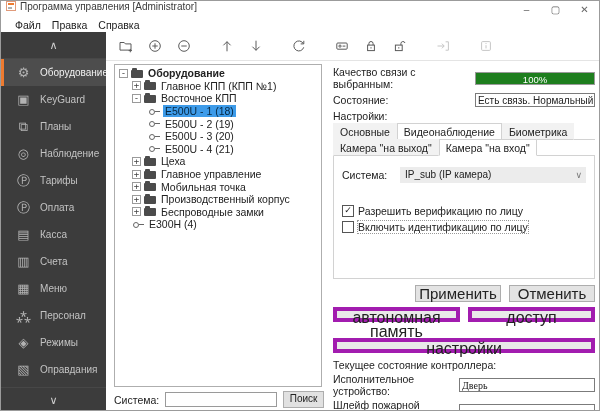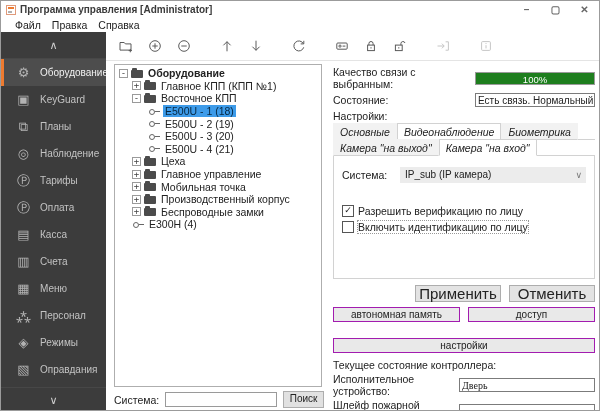--- a/index.html
+++ b/index.html
@@ -1,19 +1,19 @@
 <!DOCTYPE html>
 <html><head>
 <meta charset="utf-8">
 <style>
   html,body{margin:0;padding:0;background:#cfcfcf;}
   .app{width:600px;height:411px;position:relative;background:#fff;font-family:"Liberation Sans",sans-serif;
        color:#222;border:1px solid #9b9b9b;box-sizing:border-box;overflow:hidden;}
   
-  .titlebar{height:17px;display:flex;align-items:center;padding:0 0 0 5px;font-size:10px;color:#3a3a3a;font-weight:bold;}
+  .titlebar{height:17px;display:flex;align-items:flex-start;padding:0 0 0 5px;font-size:10px;color:#3a3a3a;}
   .app-ico{width:10px;height:10px;border:1px solid #e09a7a;position:relative;margin-right:4px;flex:none;box-sizing:border-box;}
   .app-ico::before{content:"";position:absolute;left:1px;top:1px;width:6px;height:2px;background:#ee7b30;}
   .app-ico::after{content:"";position:absolute;left:1px;top:5px;width:4px;height:2px;background:#b0b0b0;}
   .win-controls{margin-left:auto;display:flex;}
   .win-btn{width:29px;text-align:center;font-size:10px;color:#666;line-height:17px;}
   
   .menubar{height:14px;display:flex;gap:11px;align-items:center;padding-left:6px;font-size:10.5px;color:#222;margin-left:8px;}
   
   .main{display:flex;height:380px;}
   .sidebar{width:105px;background:#3c3c3c;display:flex;flex-direction:column;flex:none;}
@@ -46,35 +46,35 @@
   .btn-search{margin-left:6px;width:42px;height:15px;background:#e1e1e1;border:1px solid #adadad;font-size:10px;text-align:center;line-height:14px;}
   
   .rpanel{position:absolute;left:227px;top:5px;width:262px;font-size:10.5px;}
   .rrow{display:flex;align-items:center;margin-bottom:3px;}
   .rlab{flex:1;}
   .progress{width:120px;height:13px;background:#1e7e1e;border:1px solid #9a9a9a;color:#fff;font-size:9.5px;text-align:center;line-height:13px;box-sizing:border-box;}
   .field{width:120px;height:14px;border:1px solid #7b7b7b;font-size:10px;line-height:13px;padding:0 2px;box-sizing:border-box;white-space:nowrap;overflow:hidden;background:#fff;}
   .sec-lab{margin:3px 0 2px;}
   .tabs{display:flex;align-items:flex-end;height:16px;}
   .tabs::after{content:"";flex:1;border-bottom:1px solid #d2d2d2;height:15px;box-sizing:border-box;}
-  .tab{padding:2px 6px 1px;border:1px solid transparent;border-bottom:1px solid #d2d2d2;background:#f2f2f2;white-space:nowrap;font-style:italic;}
+  .tab{padding:2px 6px 1px;border:1px solid transparent;border-bottom:1px solid #d2d2d2;background:#f2f2f2;white-space:nowrap;}
   .tab.active{border:1px solid #d2d2d2;border-bottom:1px solid #fff;background:#fff;position:relative;z-index:2;}
   .tabpanel{border:1px solid #d2d2d2;border-top:none;height:124px;box-sizing:border-box;padding:12px 8px 0;position:relative;top:-1px;background:#fff;}
   .sysrow{display:flex;align-items:center;margin-bottom:22px;}
   .syslab{width:58px;}
   .select{flex:1;height:16px;background:#ececec;font-size:10px;line-height:16px;padding:0 16px 0 5px;position:relative;white-space:nowrap;}
   .select .chev{position:absolute;right:4px;top:0;color:#777;font-size:9px;}
   .cbrow{display:flex;align-items:center;margin-bottom:4px;}
   .cbox{width:10px;height:10px;border:1px solid #555;margin-right:4px;font-size:9px;line-height:9px;text-align:center;color:#222;flex:none;background:#fff;box-sizing:content-box;}
   .cblab.focus{outline:1px dotted #999;}
   .btnrow1{display:flex;justify-content:flex-end;gap:8px;margin-top:5px;}
   .btn{background:#e3e3e3;border:1px solid #adadad;font-size:15px;text-align:center;box-sizing:border-box;}
   .btn.b1{width:86px;height:17px;line-height:16px;}
   .btnrow2{display:flex;gap:8px;margin-top:5px;}
-  .btn.b2{flex:1;height:15px;line-height:14px;font-size:10px;background:#e9e9e9;border:1px solid #a21caf;}
+  .btn.b2{flex:1;height:15px;line-height:14px;font-size:16px;background:#e9e9e9;border:4px solid #a21caf;}
   .btnrow3{margin-top:16px;}
   .ctrl-lab{margin-top:6px;margin-bottom:2px;}
   .frow{display:flex;align-items:center;margin-bottom:2px;}
   .fval{width:136px;font-family:Liberation Serif, serif;}
   svg{display:block;}
 </style>
 </head>
 <body>
 
 <div class="app">

